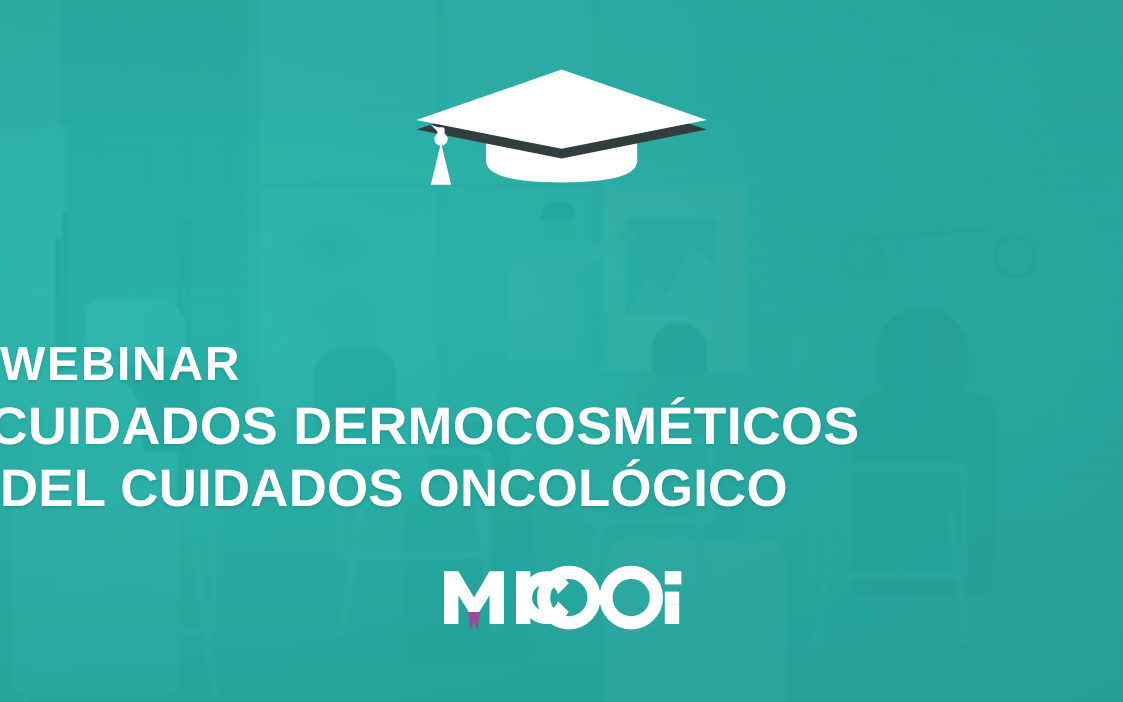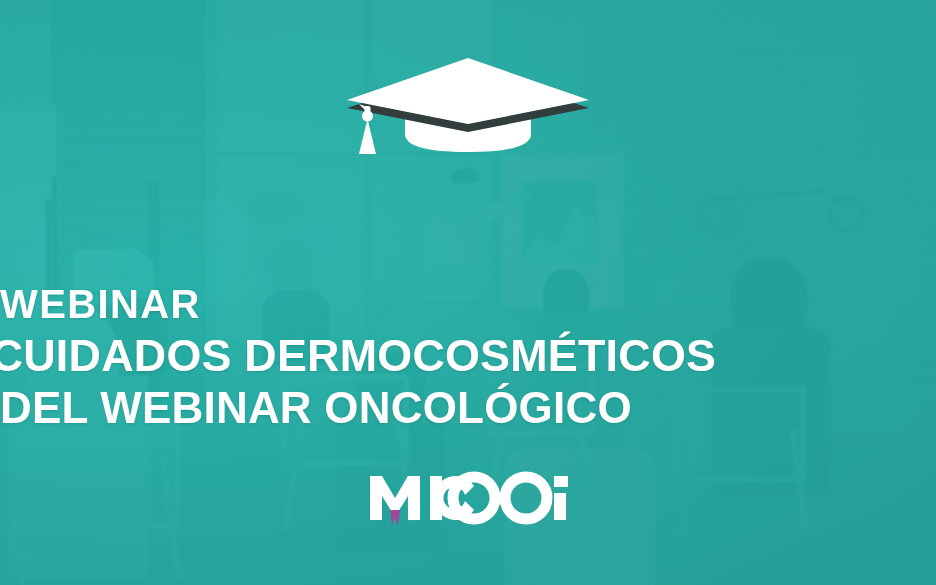--- a/index.html
+++ b/index.html
@@ -447,21 +447,21 @@
 
         <circle cx="24.5" cy="70" r="5.5" fill="#ffffff"></circle>
         <path d="M24.5 73 L33 108 L16 108 Z" fill="#ffffff"></path>
         <rect x="21.5" y="60" width="6" height="12" rx="2" fill="#ffffff"></rect>
       </svg>
     </div>
 
     <div class="headline">
       <div class="line-webinar">WEBINAR</div>
       <div class="line-2">CUIDADOS DERMOCOSMÉTICOS</div>
-      <div class="line-3">DEL WEBINAR ONCOLÓGICO</div>
+      <div class="line-3">DEL CUIDADOS ONCOLÓGICO</div>
     </div>
 
     <div class="logo">
       <svg width="200" height="58" viewBox="0 0 200 58" aria-hidden="true">
 
         <path d="M2 6 L2 50 L14 50 L14 26 L24 42 L30 42 L40 26 L40 50 L52 50 L52 6 L40 6 L27 28 L14 6 Z" fill="#ffffff"></path>
         <path d="M22 40 L32 40 L30 56 L27 48 L24 56 Z" fill="#9c4a9c"></path>
 
         <rect x="62" y="6" width="12" height="44" fill="#ffffff"></rect>
 

